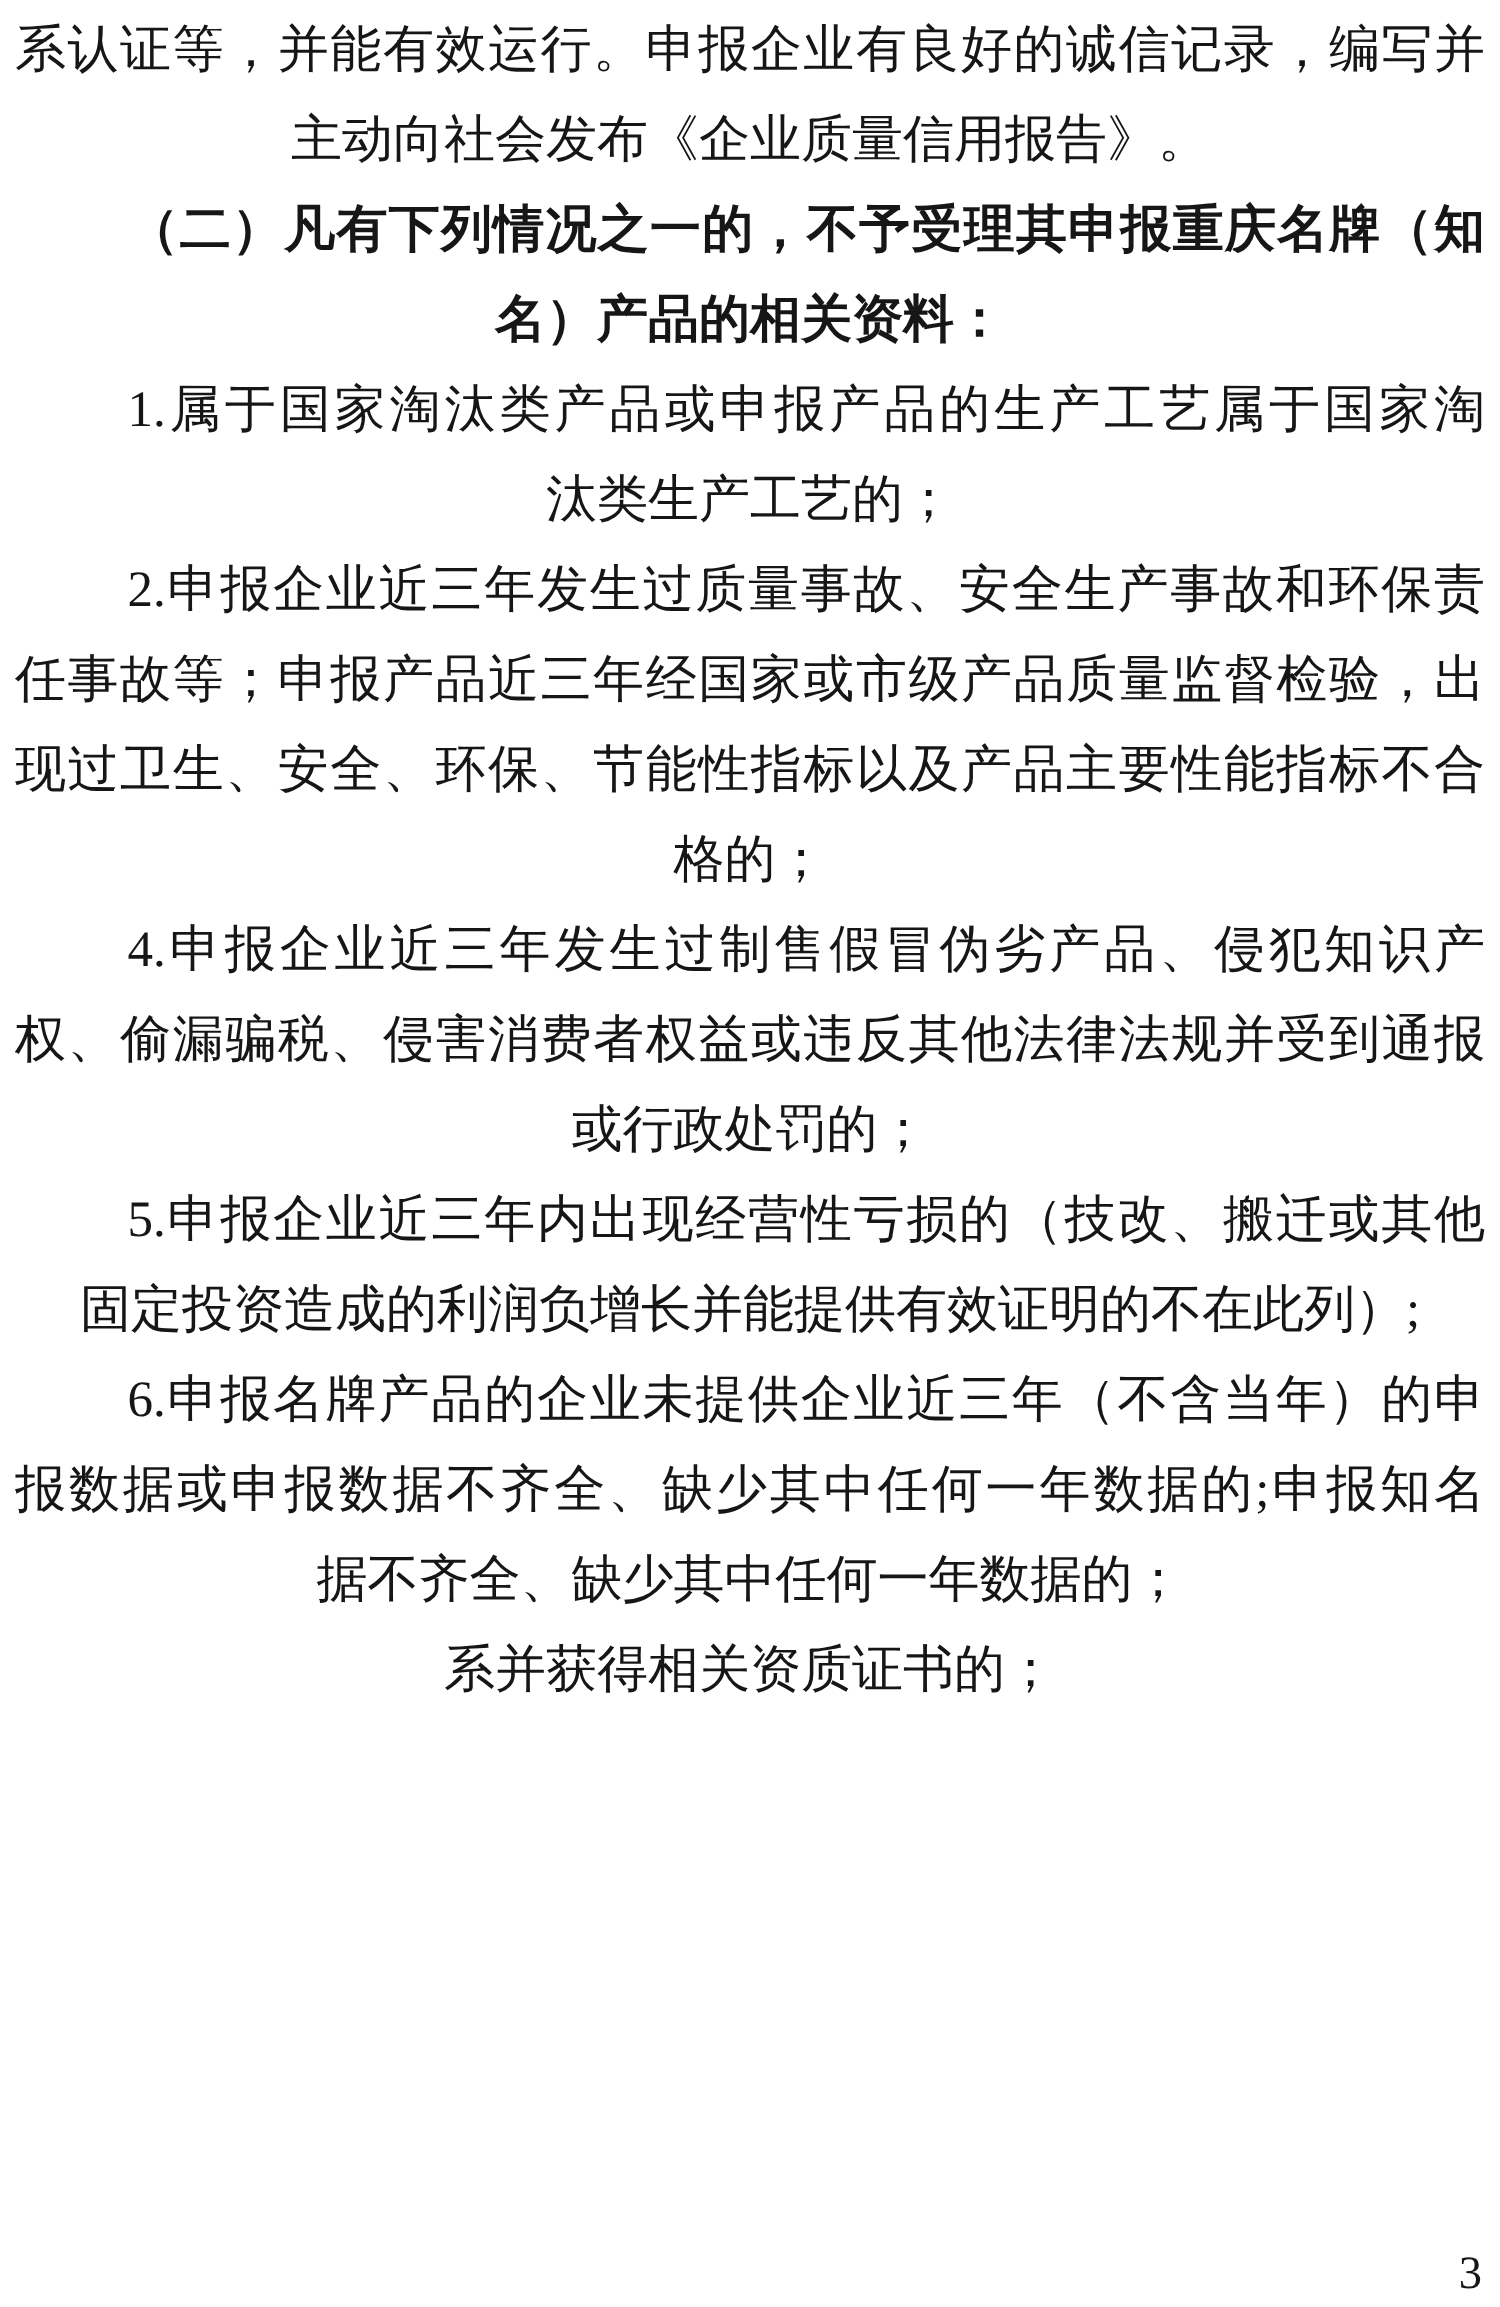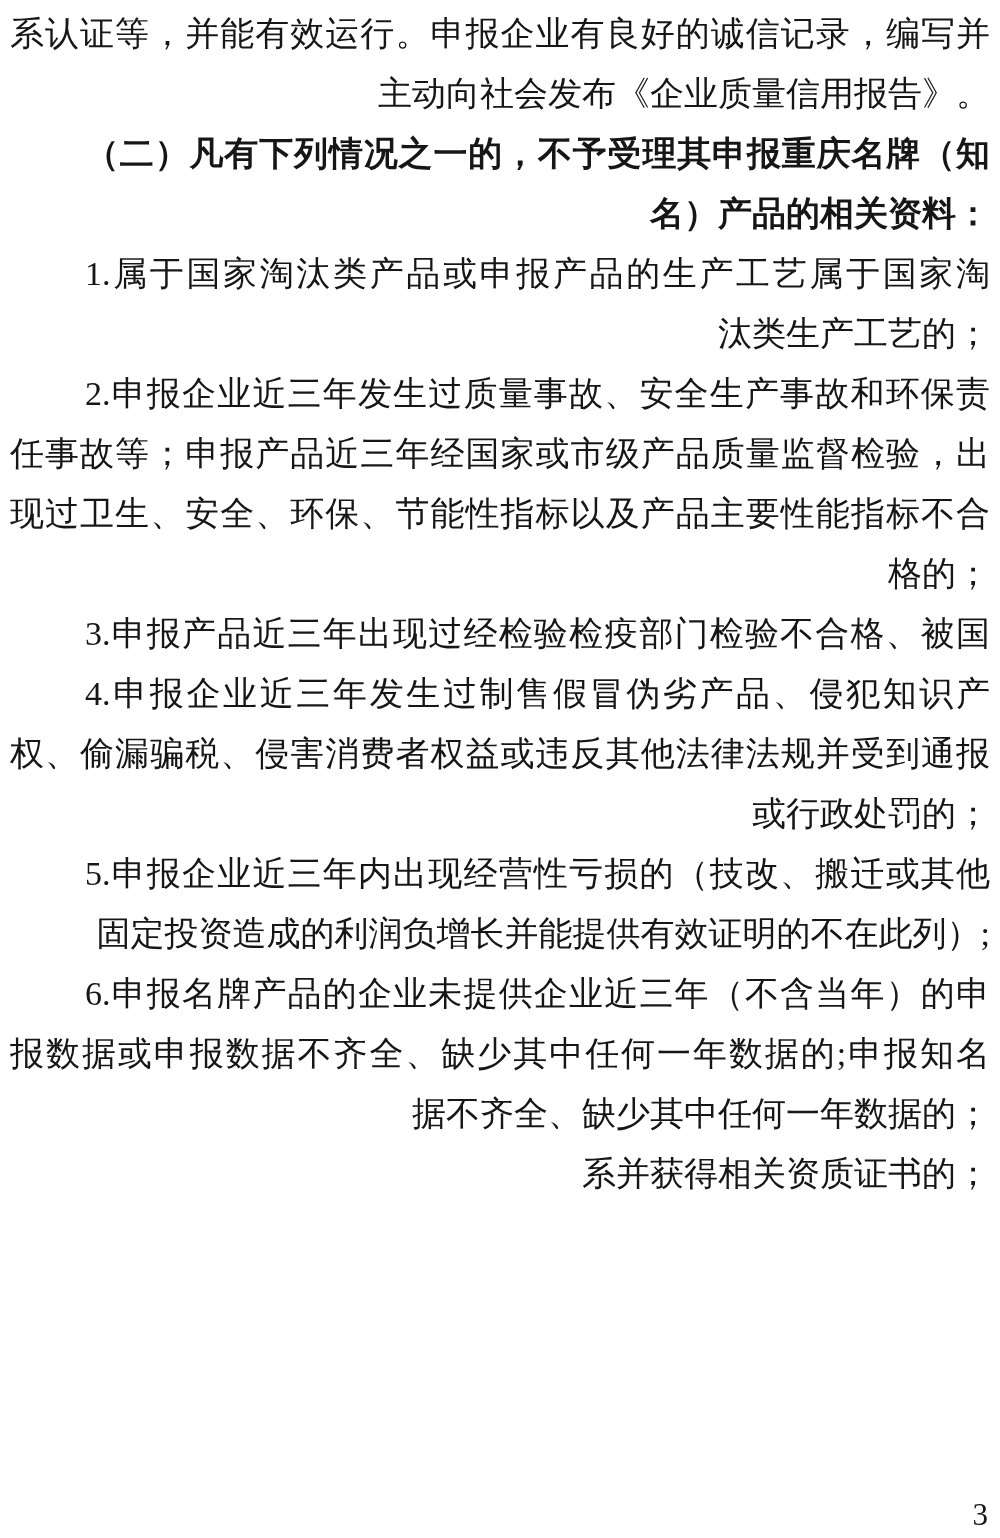--- a/index.html
+++ b/index.html
@@ -17,21 +17,21 @@
     box-sizing: border-box;
     padding: 4px 10px 0 10px;
     font-family: "Liberation Serif", "DejaVu Serif", serif;
     color: #161616;
   }
   .ln {
     font-size: 34px;
     line-height: 60px;
     height: 60px;
     width: 980px;
-    text-align: right;
+    text-align: center;
     white-space: nowrap;
   }
   
   .jst {
     text-align: justify;
     text-align-last: justify;
     white-space: normal;
   }
   
   .ind {
@@ -58,21 +58,20 @@
   <div class="ln jst">系认证等，并能有效运行。申报企业有良好的诚信记录，编写并</div>
   <div class="ln">主动向社会发布《企业质量信用报告》。</div>
   <div class="ln jst ind hd">（二）凡有下列情况之一的，不予受理其申报重庆名牌（知</div>
   <div class="ln hd">名）产品的相关资料：</div>
   <div class="ln jst ind">1.属于国家淘汰类产品或申报产品的生产工艺属于国家淘</div>
   <div class="ln">汰类生产工艺的；</div>
   <div class="ln jst ind">2.申报企业近三年发生过质量事故、安全生产事故和环保责</div>
   <div class="ln jst">任事故等；申报产品近三年经国家或市级产品质量监督检验，出</div>
   <div class="ln jst">现过卫生、安全、环保、节能性指标以及产品主要性能指标不合</div>
   <div class="ln">格的；</div>
-  <div class="ln jst ind">3.申报产品近三年出现过经检验检疫部门检验不合格、被国</div>
   <div class="ln jst ind">4.申报企业近三年发生过制售假冒伪劣产品、侵犯知识产</div>
   <div class="ln jst">权、偷漏骗税、侵害消费者权益或违反其他法律法规并受到通报</div>
   <div class="ln">或行政处罚的；</div>
   <div class="ln jst ind">5.申报企业近三年内出现经营性亏损的（技改、搬迁或其他</div>
   <div class="ln">固定投资造成的利润负增长并能提供有效证明的不在此列）;</div>
   <div class="ln jst ind">6.申报名牌产品的企业未提供企业近三年（不含当年）的申</div>
   <div class="ln jst">报数据或申报数据不齐全、缺少其中任何一年数据的;申报知名</div>
   <div class="ln">据不齐全、缺少其中任何一年数据的；</div>
   <div class="ln">系并获得相关资质证书的；</div>
 

